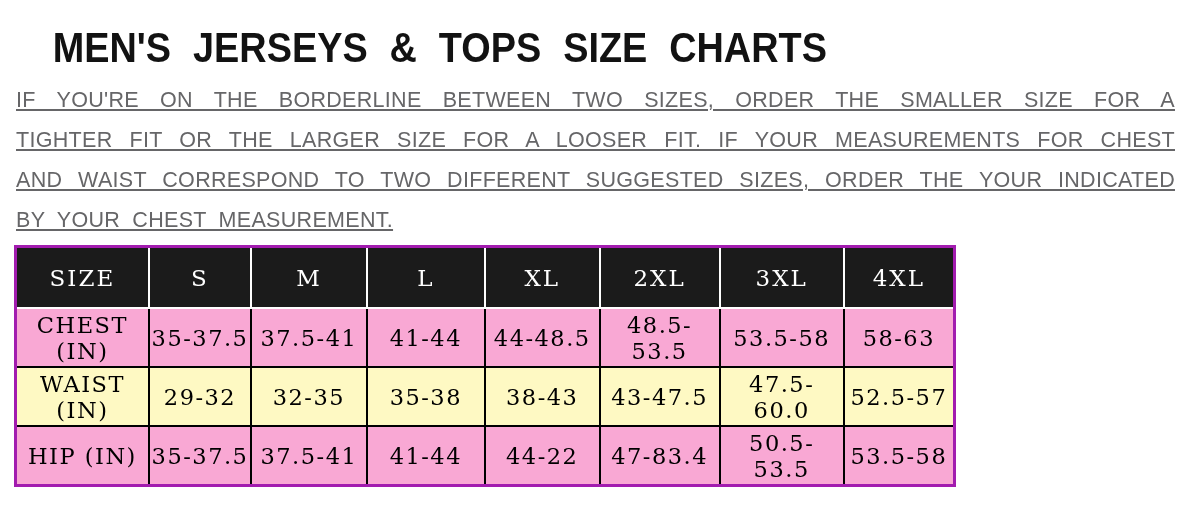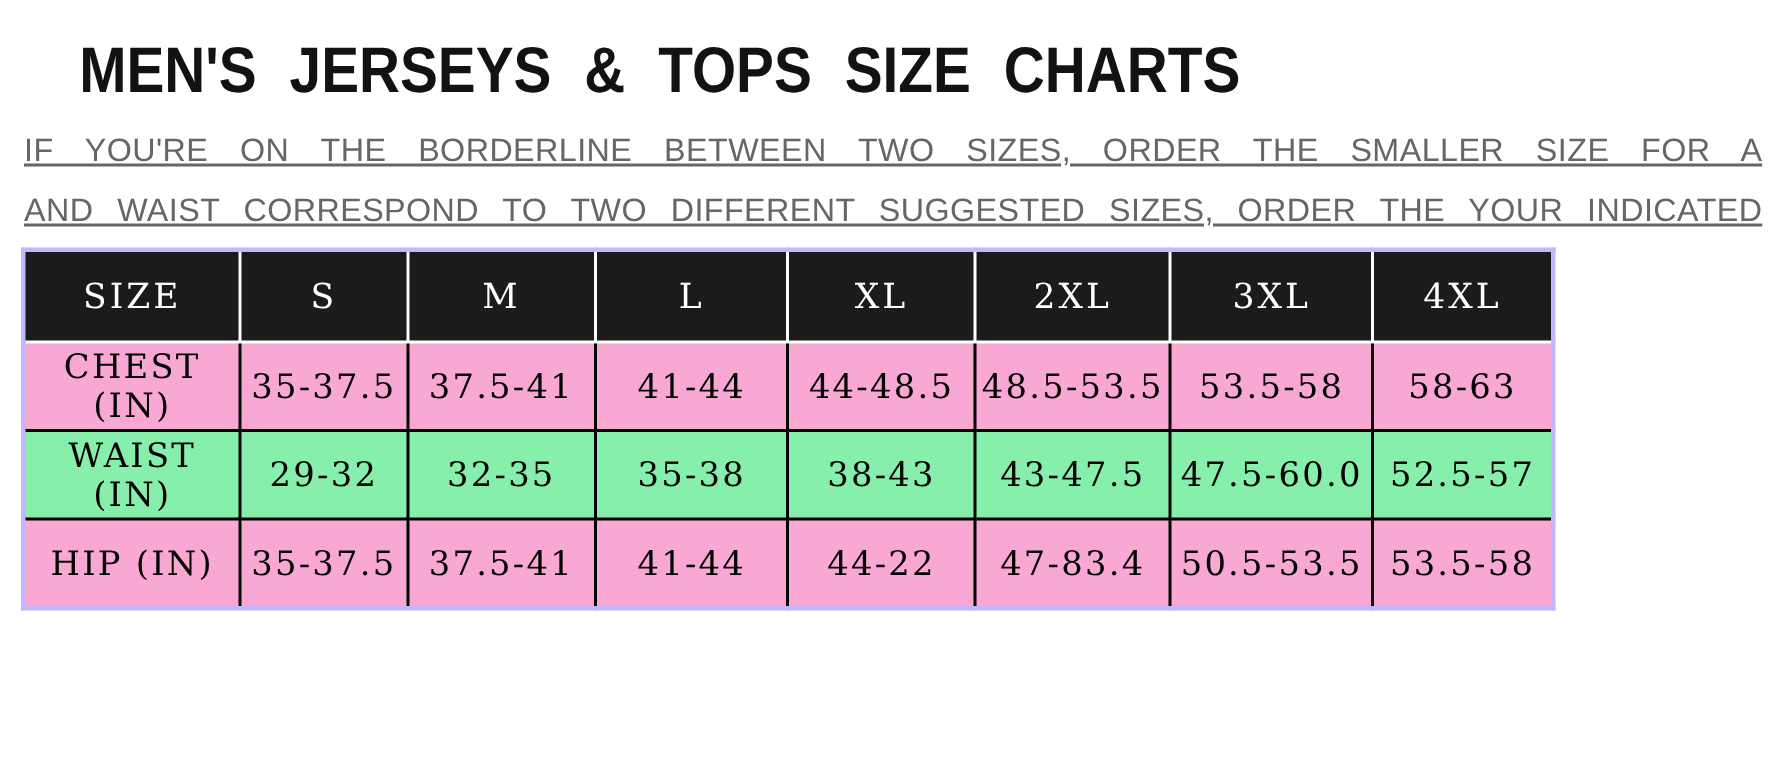--- a/index.html
+++ b/index.html
@@ -48,23 +48,23 @@
     text-decoration: underline;
   }
   .intro .line.last {
     text-align-last: left;
     word-spacing: 6px;
   }
   
   table.size-chart {
     border-collapse: collapse;
     table-layout: fixed;
-    width: 1023px;
+    width: 942px;
     margin: 5px 14px 0 14px;
-    border: 3px solid #c4b5fd;
+    border: 3px solid #a21caf;
   }
   table.size-chart th {
     background: #1b1b1b;
     color: #ffffff;
     border: 2px solid #ffffff;
     height: 57px;
     font-family: "DejaVu Serif", serif;
     font-weight: 400;
     font-size: 23px;
     letter-spacing: 2px;
@@ -73,36 +73,38 @@
   }
   table.size-chart td {
     border: 2px solid #000000;
     height: 55px;
     font-family: "DejaVu Serif", serif;
     font-size: 22.5px;
     letter-spacing: 1.5px;
     color: #000000;
     text-align: center;
     vertical-align: middle;
-    background: #86efac;
+    background: #fef9c3;
   }
   table.size-chart tr.alt td {
     background: #f9a8d4;
   }
 </style>
 </head>
 <body>
 
 <div class="title-wrap">
   <span class="page-title">MEN'S JERSEYS &amp; TOPS SIZE CHARTS</span>
 </div>
 
 <div class="intro">
   <div class="line">IF YOU'RE ON THE BORDERLINE BETWEEN TWO SIZES, ORDER THE SMALLER SIZE FOR A</div>
+  <div class="line">TIGHTER FIT OR THE LARGER SIZE FOR A LOOSER FIT. IF YOUR MEASUREMENTS FOR CHEST</div>
   <div class="line">AND WAIST CORRESPOND TO TWO DIFFERENT SUGGESTED SIZES, ORDER THE YOUR INDICATED</div>
+  <div class="line last">BY YOUR CHEST MEASUREMENT.</div>
 </div>
 
 <table class="size-chart">
   <colgroup>
     <col style="width:14.2%">
     <col style="width:10.9%">
     <col style="width:12.3%">
     <col style="width:12.6%">
     <col style="width:12.2%">
     <col style="width:12.8%">

